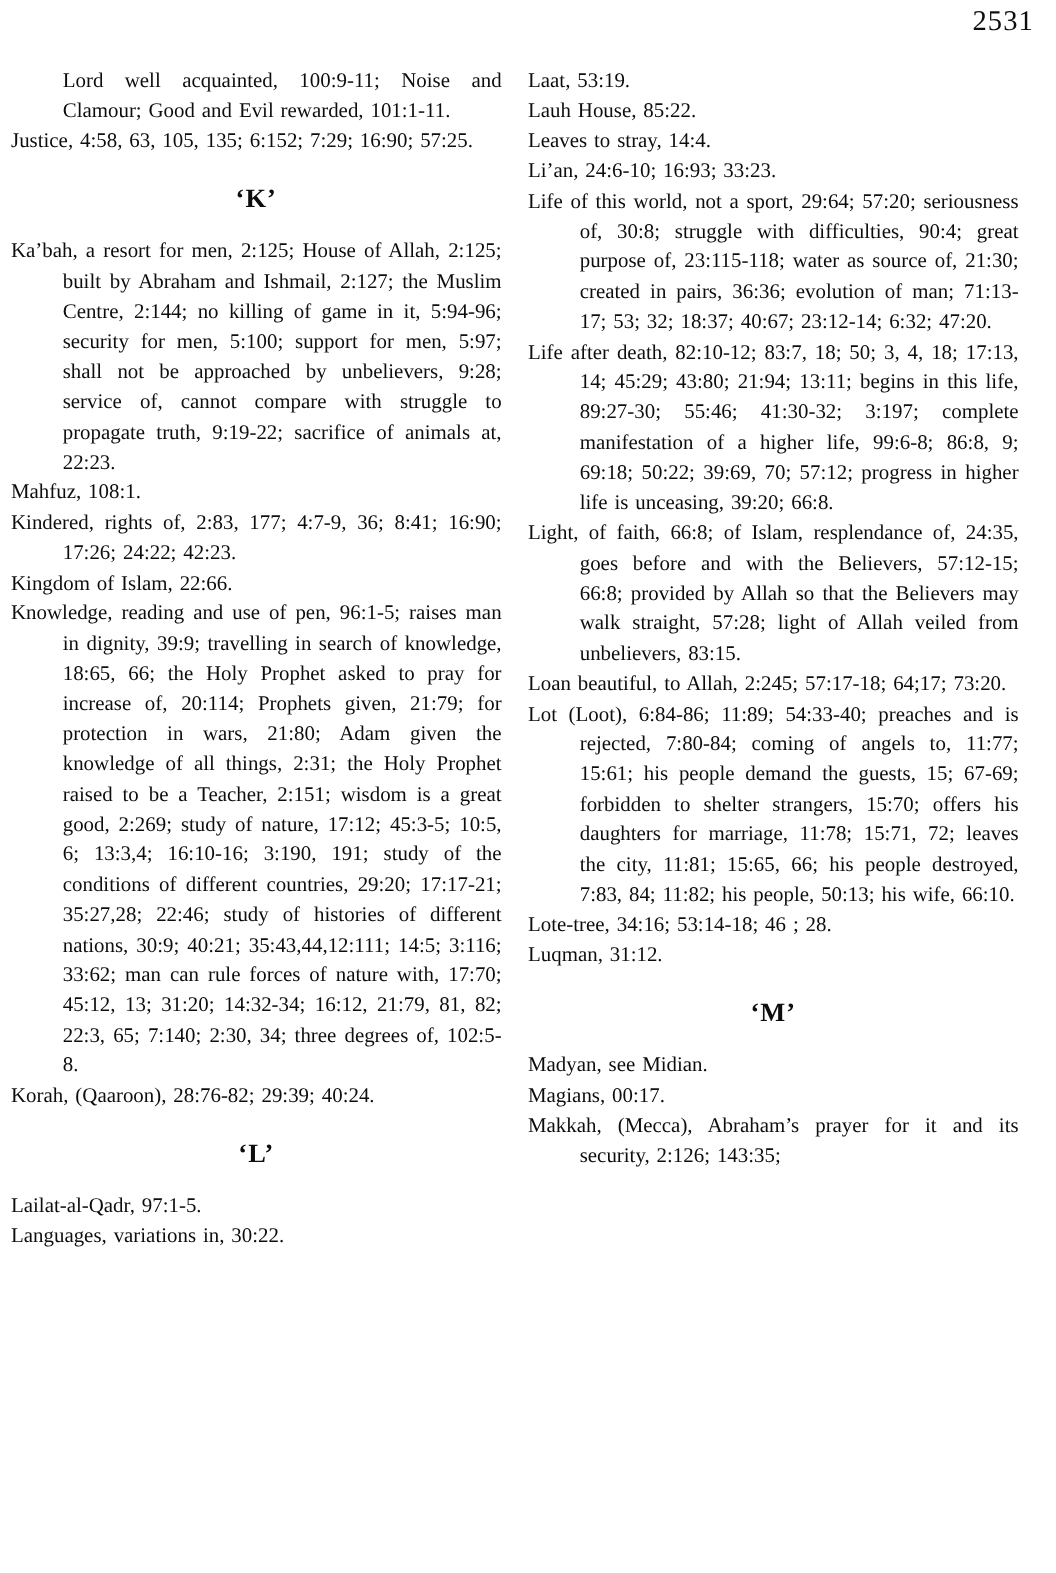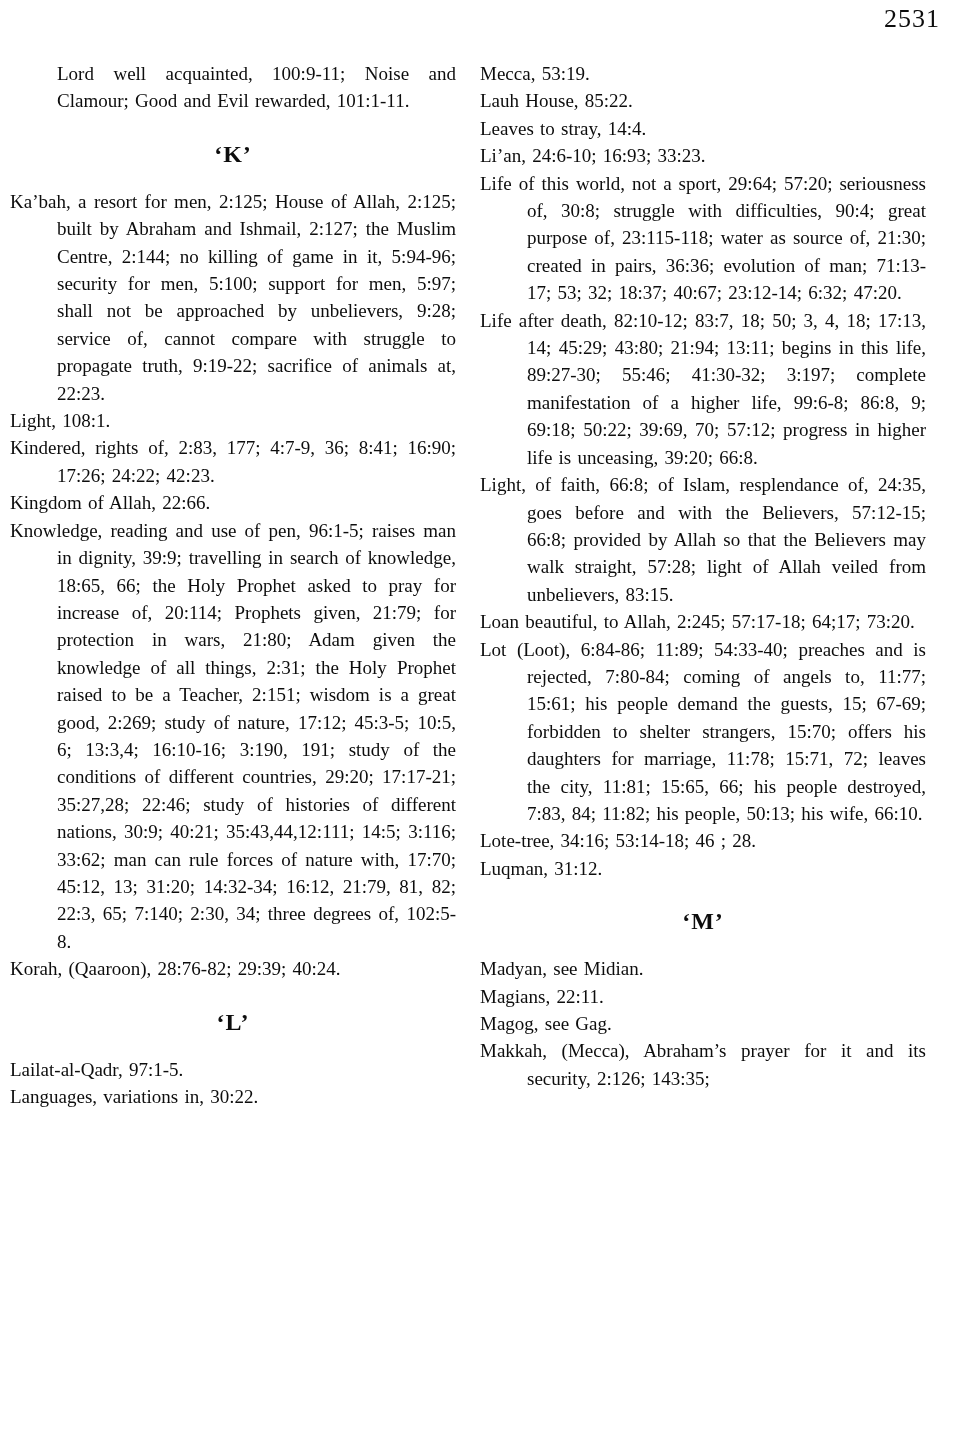--- a/index.html
+++ b/index.html
@@ -53,43 +53,43 @@
   }
 </style>
 </head>
 <body>
 
 <div class="page">
   <div class="page-number">2531</div>
   <div class="columns">
     <div class="column" id="col-left">
         <p class="continuation">Lord well acquainted, 100:9-11; Noise and Clamour; Good and Evil rewarded, 101:1-11.</p>
+        <p class="entry">Justice, 4:58, 63, 105, 135; 6:152; 7:29; 16:90; 57:25.</p>
         <h2 class="heading">‘K’</h2>
         <p class="entry">Ka’bah, a resort for men, 2:125; House of Allah, 2:125; built by Abraham and Ishmail, 2:127; the Muslim Centre, 2:144; no killing of game in it, 5:94-96; security for men, 5:100; support for men, 5:97; shall not be approached by unbelievers, 9:28; service of, cannot compare with struggle to propagate truth, 9:19-22; sacrifice of animals at, 22:23.</p>
-        <p class="entry">Light, 108:1.</p>
+        <p class="entry">Mahfuz, 108:1.</p>
         <p class="entry">Kindered, rights of, 2:83, 177; 4:7-9, 36; 8:41; 16:90; 17:26; 24:22; 42:23.</p>
-        <p class="entry">Kingdom of Allah, 22:66.</p>
+        <p class="entry">Kingdom of Islam, 22:66.</p>
         <p class="entry">Knowledge, reading and use of pen, 96:1-5; raises man in dignity, 39:9; travelling in search of knowledge, 18:65, 66; the Holy Prophet asked to pray for increase of, 20:114; Prophets given, 21:79; for protection in wars, 21:80; Adam given the knowledge of all things, 2:31; the Holy Prophet raised to be a Teacher, 2:151; wisdom is a great good, 2:269; study of nature, 17:12; 45:3-5; 10:5, 6; 13:3,4; 16:10-16; 3:190, 191; study of the conditions of different countries, 29:20; 17:17-21; 35:27,28; 22:46; study of histories of different nations, 30:9; 40:21; 35:43,44,12:111; 14:5; 3:116; 33:62; man can rule forces of nature with, 17:70; 45:12, 13; 31:20; 14:32-34; 16:12, 21:79, 81, 82; 22:3, 65; 7:140; 2:30, 34; three degrees of, 102:5-8.</p>
         <p class="entry">Korah, (Qaaroon), 28:76-82; 29:39; 40:24.</p>
         <h2 class="heading">‘L’</h2>
         <p class="entry">Lailat-al-Qadr, 97:1-5.</p>
         <p class="entry">Languages, variations in, 30:22.</p>
       </div>
     <div class="column" id="col-right">
-        <p class="entry">Mecca, 53:19.</p>
+        <p class="entry">Laat, 53:19.</p>
         <p class="entry">Lauh House, 85:22.</p>
         <p class="entry">Leaves to stray, 14:4.</p>
         <p class="entry">Li’an, 24:6-10; 16:93; 33:23.</p>
         <p class="entry">Life of this world, not a sport, 29:64; 57:20; seriousness of, 30:8; struggle with difficulties, 90:4; great purpose of, 23:115-118; water as source of, 21:30; created in pairs, 36:36; evolution of man; 71:13-17; 53; 32; 18:37; 40:67; 23:12-14; 6:32; 47:20.</p>
         <p class="entry">Life after death, 82:10-12; 83:7, 18; 50; 3, 4, 18; 17:13, 14; 45:29; 43:80; 21:94; 13:11; begins in this life, 89:27-30; 55:46; 41:30-32; 3:197; complete manifestation of a higher life, 99:6-8; 86:8, 9; 69:18; 50:22; 39:69, 70; 57:12; progress in higher life is unceasing, 39:20; 66:8.</p>
         <p class="entry">Light, of faith, 66:8; of Islam, resplendance of, 24:35, goes before and with the Believers, 57:12-15; 66:8; provided by Allah so that the Believers may walk straight, 57:28; light of Allah veiled from unbelievers, 83:15.</p>
         <p class="entry">Loan beautiful, to Allah, 2:245; 57:17-18; 64;17; 73:20.</p>
         <p class="entry">Lot (Loot), 6:84-86; 11:89; 54:33-40; preaches and is rejected, 7:80-84; coming of angels to, 11:77; 15:61; his people demand the guests, 15; 67-69; forbidden to shelter strangers, 15:70; offers his daughters for marriage, 11:78; 15:71, 72; leaves the city, 11:81; 15:65, 66; his people destroyed, 7:83, 84; 11:82; his people, 50:13; his wife, 66:10.</p>
         <p class="entry">Lote-tree, 34:16; 53:14-18; 46 ; 28.</p>
         <p class="entry">Luqman, 31:12.</p>
         <h2 class="heading">‘M’</h2>
         <p class="entry">Madyan, see Midian.</p>
-        <p class="entry">Magians, 22:11.</p>
-        <p class="entry">Magog, see Gag.</p>
+        <p class="entry">Magians, 00:17.</p>
         <p class="entry">Makkah, (Mecca), Abraham’s prayer for it and its security, 2:126; 143:35;</p>
       </div>
   </div>
 </div>
 
 </body></html>

